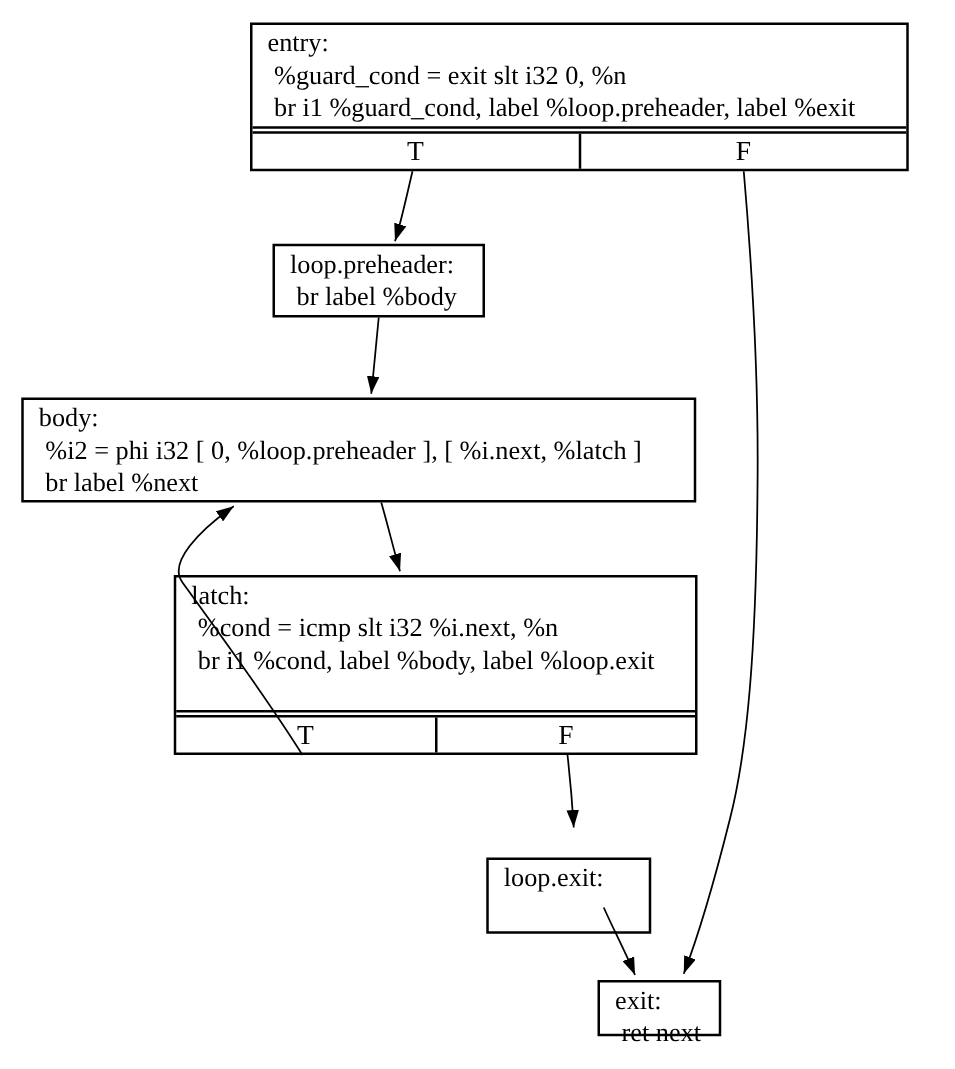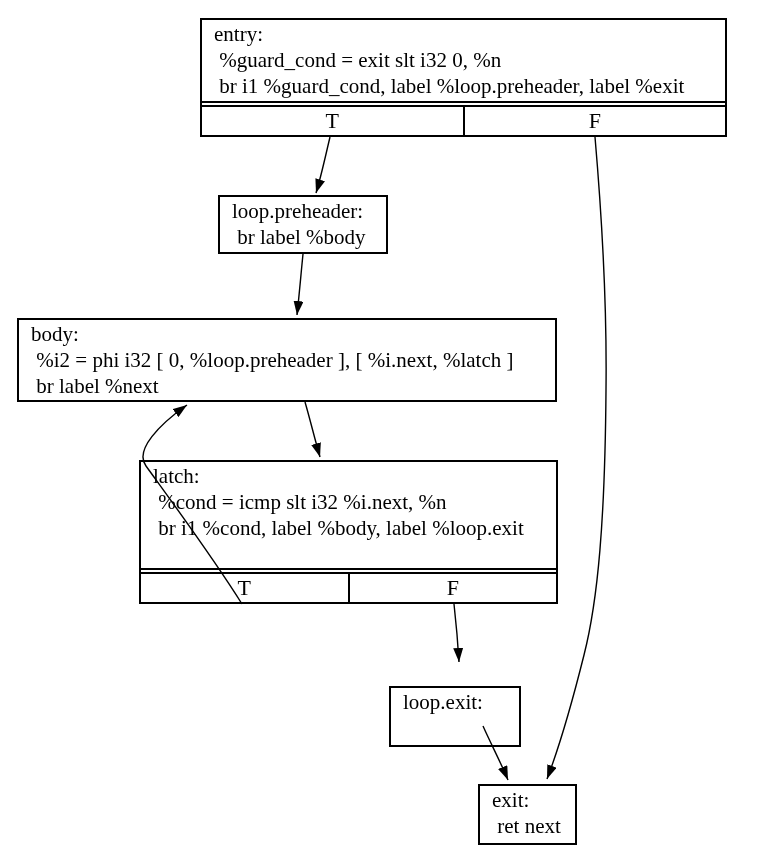--- a/index.html
+++ b/index.html
@@ -61,21 +61,21 @@
       <div class="port f">F</div>
     </div>
   </div>
 
   <div class="block" style="left:389px;top:654px;width:132px;height:61px;margin-top:32px;">
     <div class="lines">
       <div class="line">loop.exit:</div>
     </div>
   </div>
 
-  <div class="block" style="left:478px;top:784px;width:99px;height:61px;">
+  <div class="block" style="left:478px;top:784px;width:99px;height:45px;">
     <div class="lines">
       <div class="line">exit:</div>
       <div class="line"> ret next</div>
     </div>
   </div>
 
   <svg class="edges" width="764" height="855" viewBox="0 0 764 855">
     <defs>
       <marker id="arrow" viewBox="0 0 14 10" refX="14" refY="5" markerWidth="14" markerHeight="10" markerUnits="userSpaceOnUse" orient="auto">
         <path d="M0,0 L14,5 L0,10 Z" fill="#000"></path>

